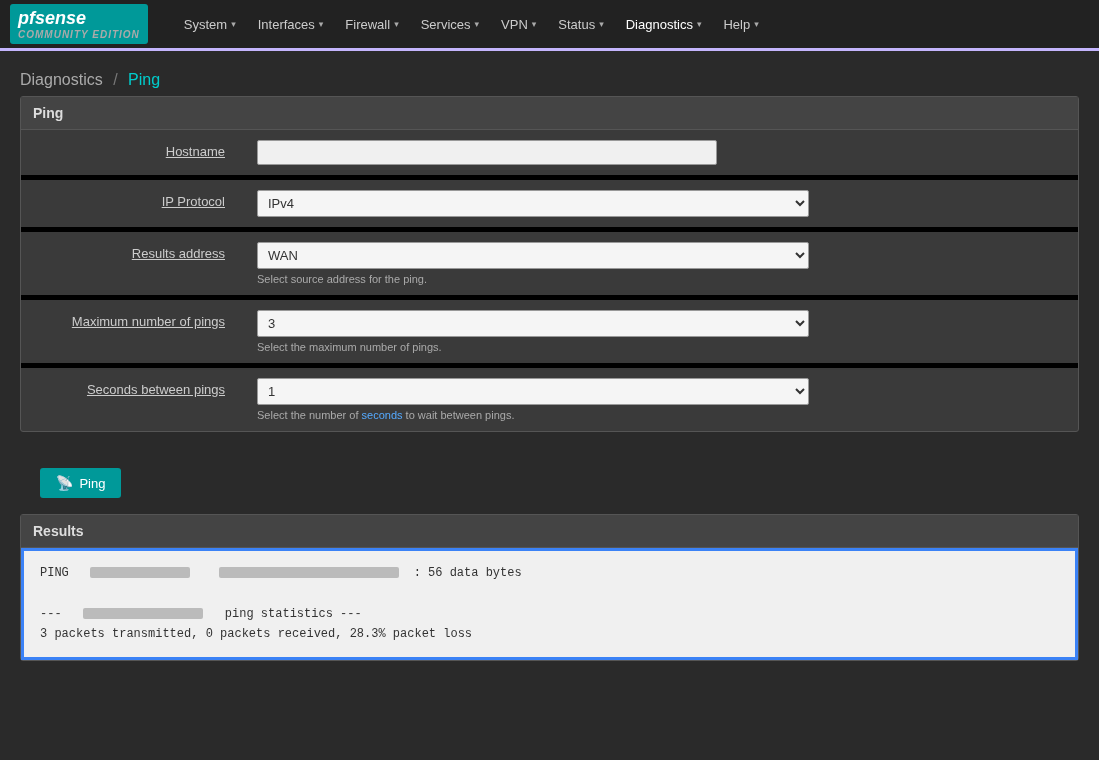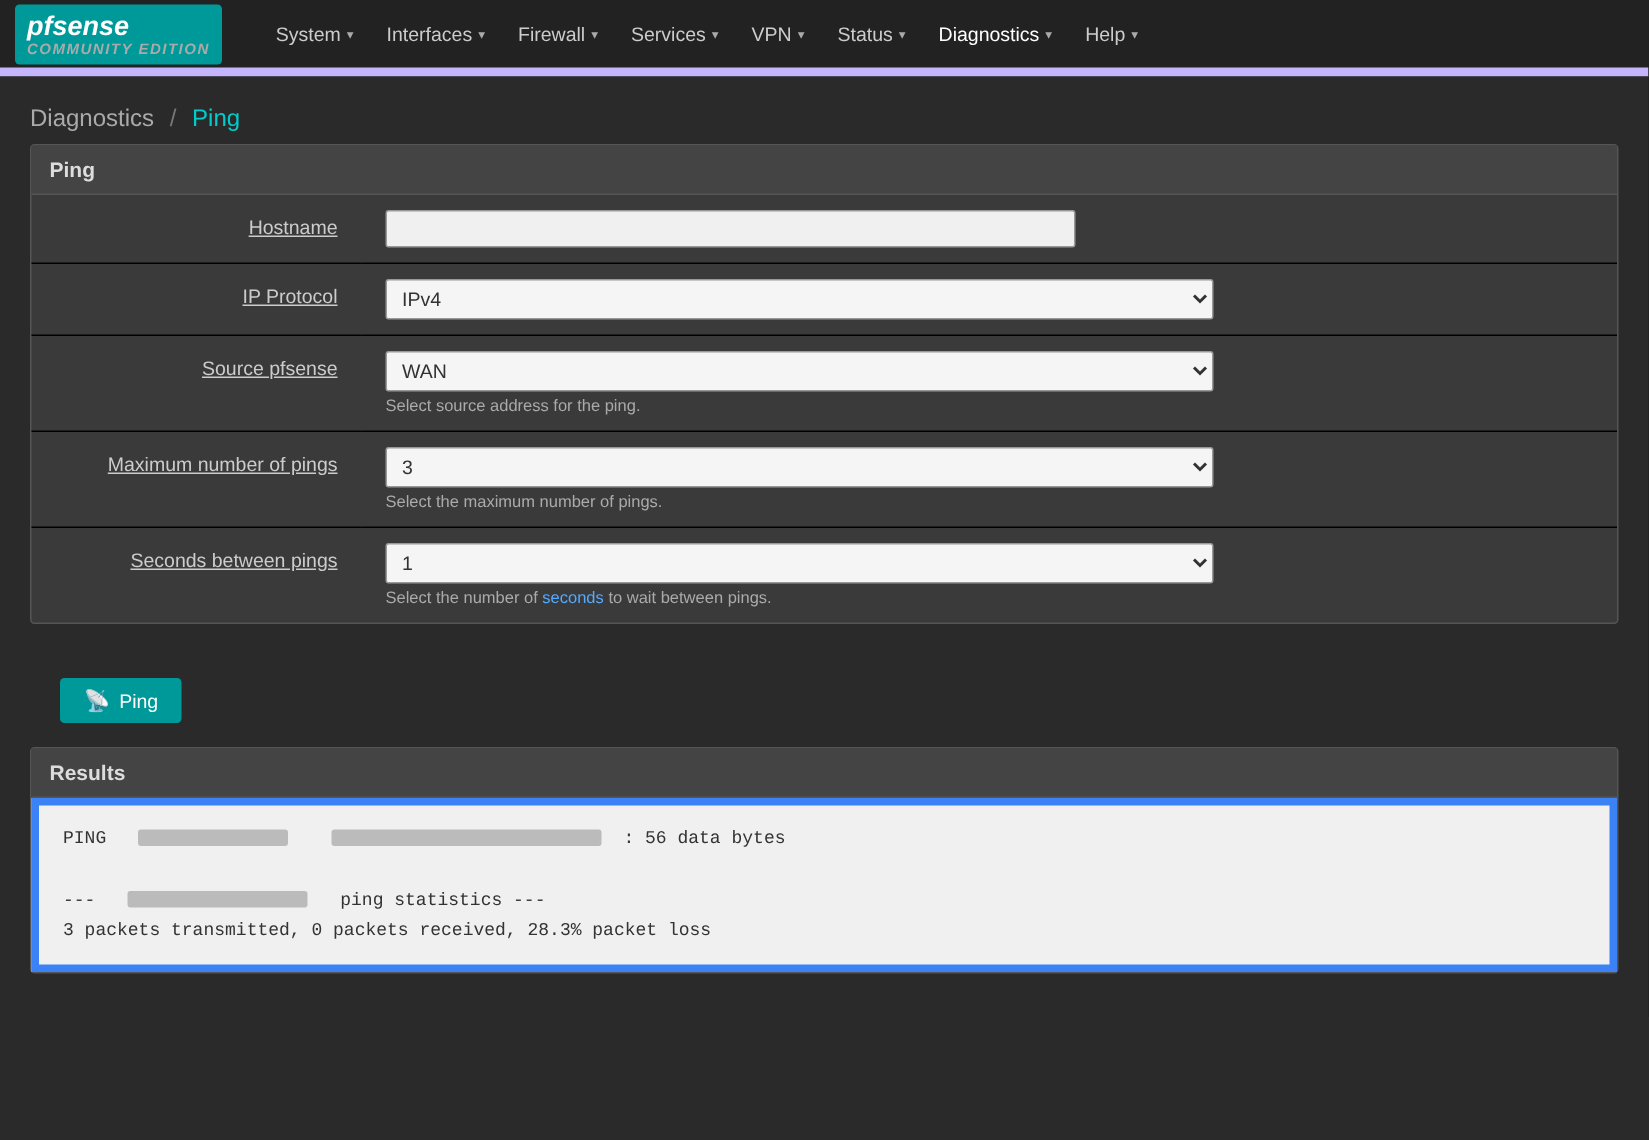--- a/index.html
+++ b/index.html
@@ -5,21 +5,21 @@
     * { box-sizing: border-box; margin: 0; padding: 0; }
     body { font-family: Arial, sans-serif; font-size: 13px; background: #1a1a1a; color: #ccc; }
 
     
     .navbar {
       background: #222;
       display: flex;
       align-items: center;
       height: 51px;
       padding: 0 10px;
-      border-bottom: 6px solid #c4b5fd;
+      border-bottom: 3px solid #c4b5fd;
     }
     .navbar-brand {
       display: flex;
       align-items: center;
       margin-right: 20px;
     }
     .pfsense-logo {
       background: #009999;
       color: white;
       font-weight: bold;
@@ -98,21 +98,21 @@
       font-weight: bold;
       border-bottom: 1px solid #555;
     }
 
     
     .form-table {
       width: 100%;
       border-collapse: collapse;
     }
     .form-table tr {
-      border-bottom: 1px solid #000000;
+      border-bottom: 5px solid #000000;
     }
     .form-table tr:last-child {
       border-bottom: none;
     }
     .form-label-cell {
       width: 220px;
       padding: 12px 16px;
       text-align: right;
       vertical-align: top;
       padding-top: 14px;
@@ -167,21 +167,21 @@
       align-items: center;
       gap: 6px;
     }
     .ping-icon {
       font-size: 14px;
     }
 
     
     .results-panel {
       background: #f0f0f0;
-      border: 5px solid #3b82f6;
+      border: 3px solid #3b82f6;
       border-radius: 0;
       margin: 0;
       padding: 12px 16px;
       font-family: 'Courier New', monospace;
       font-size: 12px;
       color: #333;
       line-height: 1.7;
       min-height: 80px;
     }
     .results-line { display: block; }
@@ -285,21 +285,21 @@
         <td class="form-control-cell">
           <select class="form-control select-input">
             <option>IPv4</option>
             <option>IPv6</option>
           </select>
         </td>
       </tr>
 
       <tr>
         <td class="form-label-cell">
-          <span class="form-label">Source pfsense</span>
+          <span class="form-label">Results address</span>
         </td>
         <td class="form-control-cell">
           <select class="form-control select-input">
             <option>WAN</option>
             <option>LAN</option>
             <option>Loopback</option>
           </select>
           <div class="help-text">Select source address for the ping.</div>
         </td>
       </tr>

